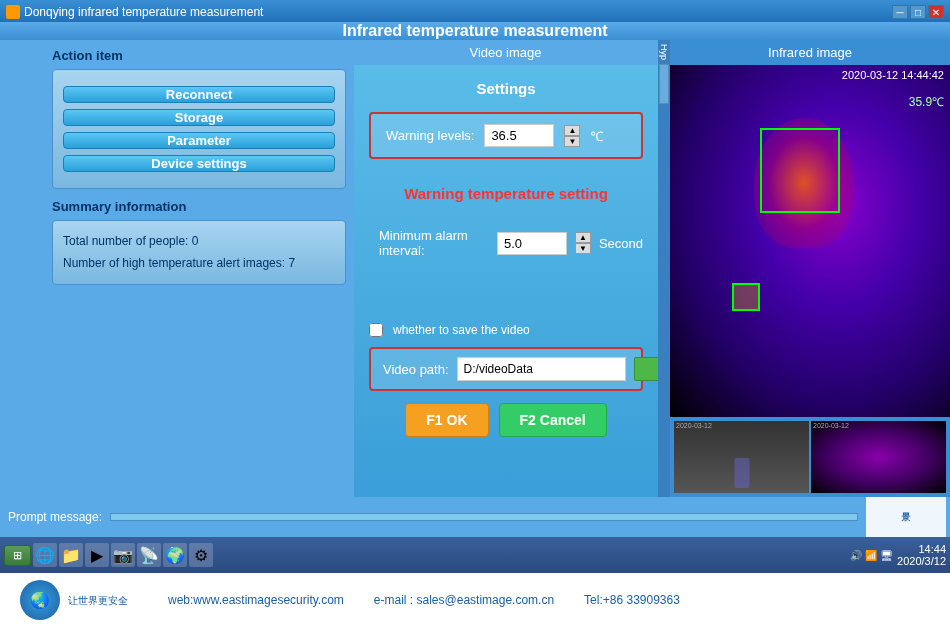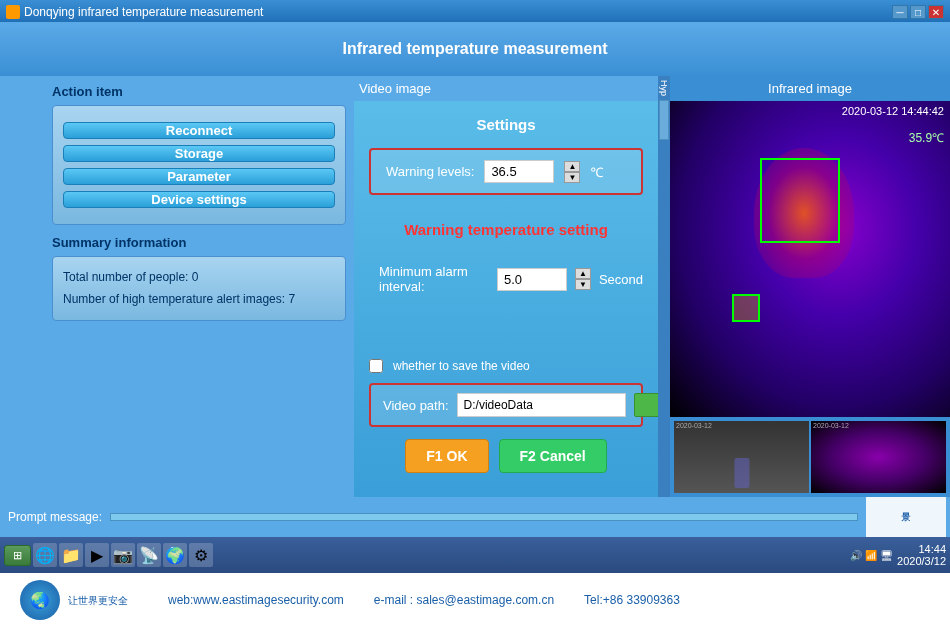--- a/index.html
+++ b/index.html
@@ -8,38 +8,38 @@
     
     .window { width: 950px; height: 627px; display: flex; flex-direction: column; }
     .title-bar { background: linear-gradient(to bottom, #3a8fd4, #2070b8); color: white; font-size: 12px; padding: 3px 6px; display: flex; align-items: flex-end; justify-content: space-between; height: 22px; }
     .title-bar-left { display: flex; align-items: center; gap: 4px; }
     .title-bar-icon { width: 14px; height: 14px; background: #ff9900; border-radius: 2px; }
     .title-bar-controls { display: flex; gap: 2px; }
     .title-bar-btn { width: 16px; height: 14px; background: #5599cc; border: 1px solid #3377aa; color: white; font-size: 10px; display: flex; align-items: center; justify-content: center; cursor: pointer; }
     .title-bar-btn.close { background: #cc3333; }
 
     
-    .main-header { background: linear-gradient(to bottom, #5baae8, #3a8fd4); color: white; text-align: center; font-size: 16px; font-weight: bold; padding: 18px; }
+    .main-header { background: linear-gradient(to bottom, #5baae8, #3a8fd4); color: white; text-align: center; font-size: 16px; font-weight: bold; padding: 0; }
 
     
     .content-area { display: flex; flex: 1; background: #5baae8; overflow: hidden; }
 
     
     .left-panel { width: 310px; background: #5baae8; padding: 8px; flex-shrink: 0; margin-left: 44px; }
     .section-title { color: #003366; font-weight: bold; font-size: 13px; margin-bottom: 6px; }
     .action-box { background: linear-gradient(to bottom, #a8d4f0, #7ab8e0); border: 1px solid #4a90d0; border-radius: 4px; padding: 10px; margin-bottom: 10px; }
     .action-btn { display: block; width: 100%; margin: 6px 0; padding: 0; background: linear-gradient(to bottom, #5bc8f5, #2a9fd8); border: 1px solid #1a7fb8; border-radius: 4px; color: white; font-size: 13px; text-align: center; cursor: pointer; font-weight: bold; }
 
     .summary-box { background: linear-gradient(to bottom, #a8d4f0, #7ab8e0); border: 1px solid #4a90d0; border-radius: 4px; padding: 10px; }
     .summary-text { font-size: 12px; color: #003366; line-height: 1.8; }
 
     
     .center-panel { flex: 1; display: flex; flex-direction: column; background: #4a9ed8; overflow: hidden; }
     .panel-tabs { display: flex; background: #3a8fd4; }
-    .panel-tab { flex: 1; text-align: left; padding: 5px; color: white; font-size: 13px; cursor: pointer; border-right: 1px solid #5baae8; }
+    .panel-tab { flex: 1; text-align: center; padding: 5px; color: white; font-size: 13px; cursor: pointer; border-right: 1px solid #5baae8; }
     .panel-tab.active { background: #5baae8; }
 
     .settings-panel { background: linear-gradient(to bottom, #5abce8, #3a9ed8); flex: 1; padding: 15px; }
     .settings-title { text-align: center; color: white; font-size: 15px; font-weight: bold; margin-bottom: 15px; }
 
     .warning-box { border: 2px solid #cc3333; background: rgba(255,255,255,0.15); padding: 10px 15px; border-radius: 4px; margin-bottom: 12px; display: flex; align-items: center; gap: 10px; }
     .warning-label { color: white; font-size: 13px; white-space: nowrap; }
     .warning-input { width: 70px; padding: 3px 6px; font-size: 13px; border: 1px solid #ccc; background: white; }
     .warning-unit { color: white; font-size: 13px; }
     .spin-btn { display: flex; flex-direction: column; }

